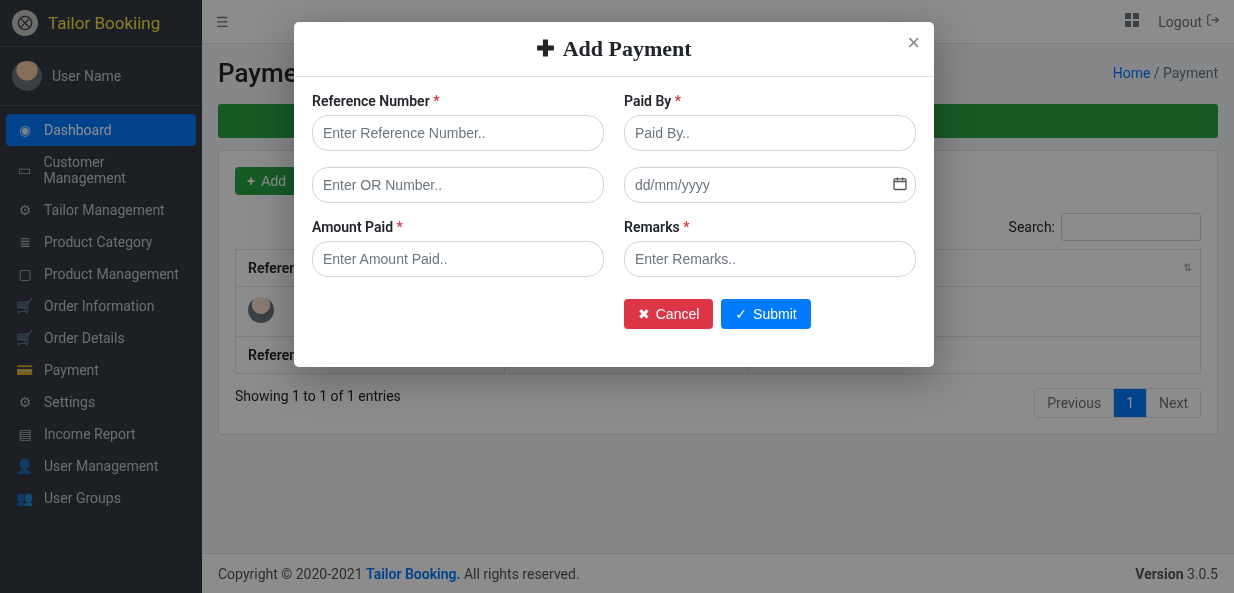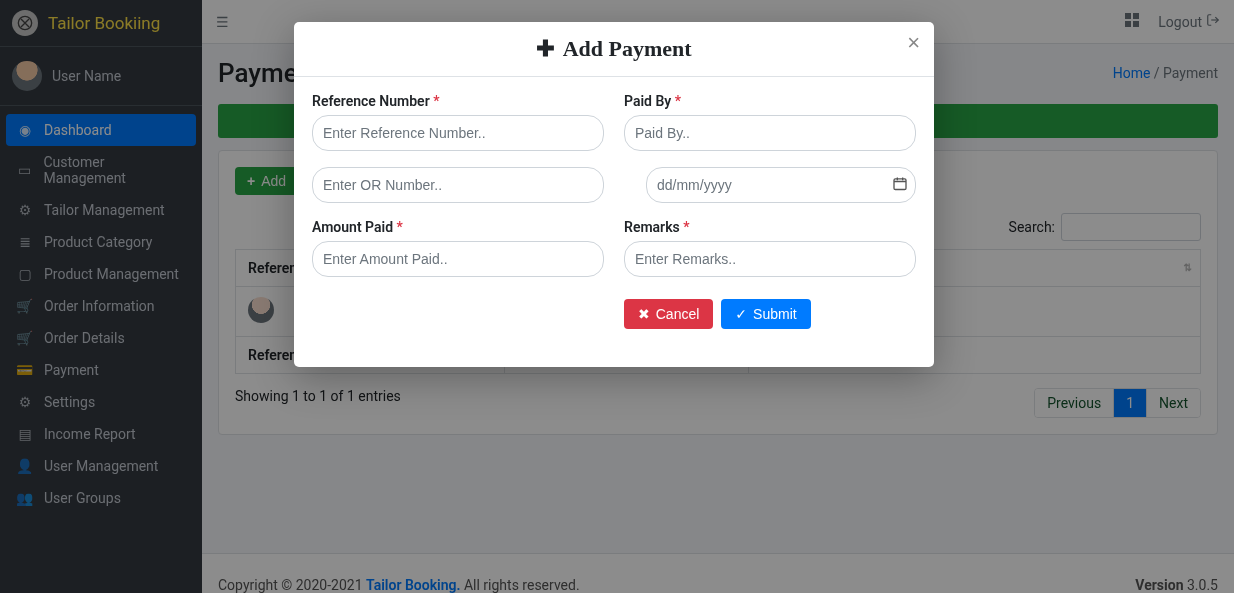--- a/index.html
+++ b/index.html
@@ -42,43 +42,43 @@
 table.grid th, table.grid td { border: 1px solid #dee2e6; padding: 10px 12px; text-align: left; }
 table.grid th { background: #fff; font-weight: 600; position: relative; }
 .sort-arrows { position: absolute; right: 8px; top: 50%; transform: translateY(-50%); color: #b5b5b5; font-size: 10px; line-height: 8px; }
 .th-avatar { width: 26px; height: 26px; border-radius: 50%; background: radial-gradient(circle at 50% 30%, #fadfcf 0 40%, #6c757d 42% 100%); }
 .btn-sm { font-size: 12px; padding: 3px 8px; border-radius: 3px; border: none; color: #fff; cursor: pointer; display: inline-flex; align-items: center; gap: 4px; }
 .btn-edit { background: #17a2b8; }
 .btn-del { background: #dc3545; }
 
 .table-footer { display: flex; align-items: flex-start; margin-top: 14px; font-size: 14px; color: #212529; }
 .pagination { margin-left: auto; display: flex; border: 1px solid #dee2e6; border-radius: 4px; overflow: hidden; }
-.page-link { padding: 6px 12px; color: #14532d; background: #fff; border-left: 1px solid #dee2e6; cursor: pointer; }
+.page-link { padding: 6px 12px; color: #737373; background: #fff; border-left: 1px solid #dee2e6; cursor: pointer; }
 .page-link:first-child { border-left: none; }
 .page-link.active { background: #007bff; color: #fff; }
 
 
-.footer { position: absolute; left: 202px; right: 0; bottom: 0; height: 40px; background: #fff; border-top: 1px solid #dee2e6; display: flex; align-items: flex-end; padding: 0 16px; font-size: 14px; color: #555; gap: 24px; }
+.footer { position: absolute; left: 202px; right: 0; bottom: 0; height: 40px; background: #fff; border-top: 1px solid #dee2e6; display: flex; align-items: center; padding: 0 16px; font-size: 14px; color: #555; gap: 24px; }
 .footer a { color: #007bff; text-decoration: none; font-weight: 600; }
 .footer .version { margin-left: auto; }
 
 
 .overlay { position: absolute; inset: 0; background: rgba(0,0,0,0.45); }
 .modal { position: absolute; left: 294px; top: 22px; width: 640px; background: #fff; border-radius: 5px; box-shadow: 0 10px 40px rgba(0,0,0,0.3); }
 .modal-header { padding: 14px 18px; border-bottom: 1px solid #dee2e6; text-align: center; position: relative; }
 .modal-title { font-family: Georgia, "Times New Roman", serif; font-weight: 700; font-size: 22px; display: inline-flex; align-items: center; gap: 8px; }
 .modal-close { position: absolute; right: 14px; top: 10px; background: none; border: none; font-size: 22px; color: #888; cursor: pointer; line-height: 1; }
 .modal-body { padding: 16px 18px 4px; }
 .form-row { display: flex; gap: 20px; margin-bottom: 16px; }
 .form-col { flex: 1; }
 .form-label { font-weight: 600; font-size: 14px; margin-bottom: 6px; display: block; }
 .req { color: #dc3545; }
 .form-control { width: 100%; height: 36px; border: 1px solid #ced4da; border-radius: 16px; padding: 0 10px; font-size: 14px; color: #ef4444; }
 .form-control::placeholder { color: #6c757d; }
-.date-wrap { position: relative; margin-left: 22px; }
+.date-wrap { position: relative; }
 .date-icon { position: absolute; right: 8px; top: 50%; transform: translateY(-50%); color: #495057; pointer-events: none; }
 .modal-actions { display: flex; gap: 8px; padding: 6px 0 18px; }
 .btn { padding: 7px 14px; border: none; border-radius: 4px; font-size: 14px; cursor: pointer; display: inline-flex; align-items: center; gap: 6px; color: #fff; }
 .btn-danger { background: #dc3545; }
 .btn-primary { background: #007bff; }
 </style>
 </head>
 <body>
 
 <aside class="sidebar">

